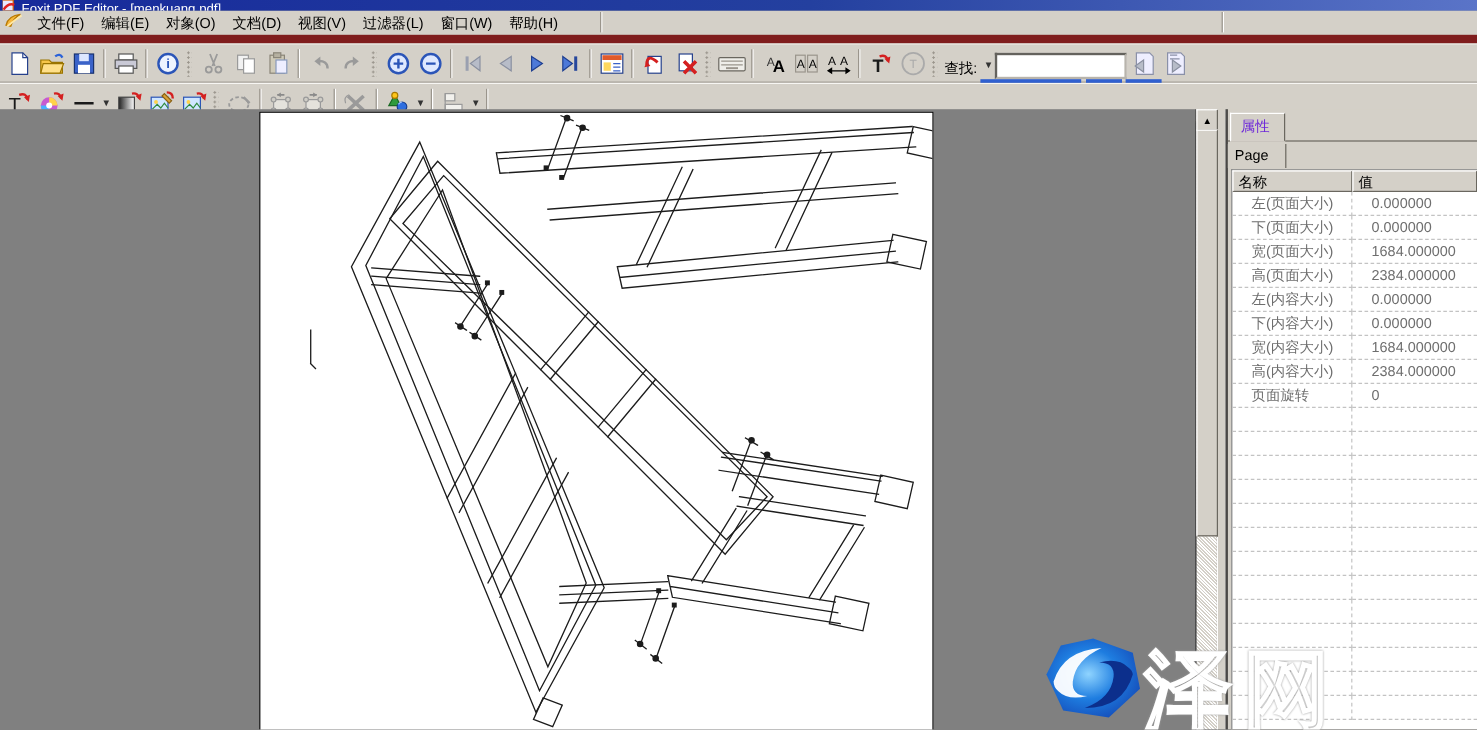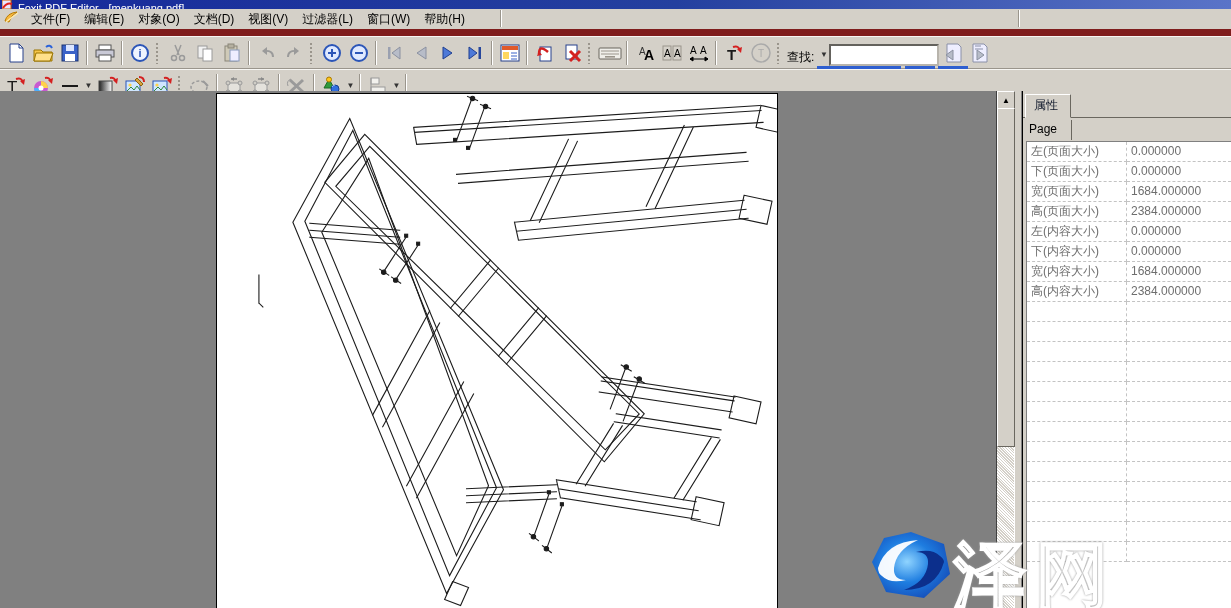--- a/index.html
+++ b/index.html
@@ -37,34 +37,34 @@
            position:relative;flex:0 0 auto;border-left:1px solid #404040;}
   .sbtn{position:absolute;left:0;top:0;width:16px;height:16px;background:#d4d0c8;
         border:1px solid;border-color:#fff #6a675f #6a675f #fff;font-size:8px;color:#000;
         display:flex;align-items:center;justify-content:center;}
   .sthumb{position:absolute;left:0;top:17px;width:16px;height:337px;background:#d4d0c8;
           border:1px solid;border-color:#fff #6a675f #6a675f #fff;}
   .splitter{width:6px;background:#d4d0c8;border-left:1px solid #fff;border-right:1px solid #808080;flex:0 0 auto;}
   
   .panel{flex:1;background:#d4d0c8;border-left:1px solid #000;position:relative;overflow:hidden;}
   .ptab{display:inline-block;margin:3px 0 0 2px;padding:2px 12px 3px 8px;background:#d4d0c8;
-        border:1px solid;border-color:#fff #6a675f #d4d0c8 #fff;font-size:12px;color:#0f172a;position:relative;z-index:2;}
+        border:1px solid;border-color:#fff #6a675f #d4d0c8 #fff;font-size:12px;color:#6d28d9;position:relative;z-index:2;}
   .ptabline{height:0;border-bottom:1px solid #6a675f;margin-top:-1px;}
   .stab{display:inline-block;margin:2px 0 0 0;padding:2px 14px 4px 6px;background:#d4d0c8;
         border-right:1px solid #6a675f;font-size:12px;color:#000;}
   .ptable{position:absolute;left:3px;right:0;top:50px;bottom:0;background:#fff;
           border:1px solid #808080;border-right:none;border-bottom:none;}
   .phead{display:flex;height:18px;}
   .phcell{background:#d4d0c8;border:1px solid;border-color:#fff #6a675f #6a675f #fff;
           padding:1px 4px;font-size:12px;color:#000;box-sizing:border-box;}
   .phname{width:100px;flex:0 0 auto;}
   .phval{flex:1;}
   .prow{display:flex;height:20px;line-height:19px;}
   .pcell{box-sizing:border-box;border-bottom:1px dashed #c3c3c3;font-size:12px;color:#6e6e6e;
-         padding:0 4px;white-space:nowrap;overflow:hidden;}
+         padding:0 16px;white-space:nowrap;overflow:hidden;}
   .pname{width:100px;flex:0 0 auto;border-right:1px dashed #c3c3c3;}
   .pval{flex:1;}
   
   .watermark{position:absolute;left:866px;top:528px;z-index:50;pointer-events:none;}
   .wmtext{position:absolute;left:88px;top:0px;font-size:72px;font-weight:bold;letter-spacing:10px;
           color:rgba(255,255,255,0);-webkit-text-stroke:2px #ffffff;
           filter:drop-shadow(0 0 1px #9c9c9c);white-space:nowrap;}
   svg text{font-family:"Liberation Sans","DejaVu Sans",sans-serif;}
 </style>
 </head>
@@ -478,20 +478,24 @@
     <div class="sthumb"></div>
   </div>
 
   <div class="splitter"></div>
 
   <div class="panel">
     <div class="ptab">属性</div>
     <div class="ptabline"></div>
     <div class="stab">Page</div>
     <div class="ptable">
+      <div class="phead">
+        <div class="phcell phname">名称</div>
+        <div class="phcell phval">值</div>
+      </div>
       <div class="prow">
           <div class="pcell pname">左(页面大小)</div>
           <div class="pcell pval">0.000000</div>
         </div>
       <div class="prow">
           <div class="pcell pname">下(页面大小)</div>
           <div class="pcell pval">0.000000</div>
         </div>
       <div class="prow">
           <div class="pcell pname">宽(页面大小)</div>
@@ -509,20 +513,24 @@
           <div class="pcell pname">下(内容大小)</div>
           <div class="pcell pval">0.000000</div>
         </div>
       <div class="prow">
           <div class="pcell pname">宽(内容大小)</div>
           <div class="pcell pval">1684.000000</div>
         </div>
       <div class="prow">
           <div class="pcell pname">高(内容大小)</div>
           <div class="pcell pval">2384.000000</div>
+        </div>
+      <div class="prow">
+          <div class="pcell pname">页面旋转</div>
+          <div class="pcell pval">0</div>
         </div>
 
       <div class="prow">
           <div class="pcell pname"></div>
           <div class="pcell pval"></div>
         </div>
       <div class="prow">
           <div class="pcell pname"></div>
           <div class="pcell pval"></div>
         </div>

